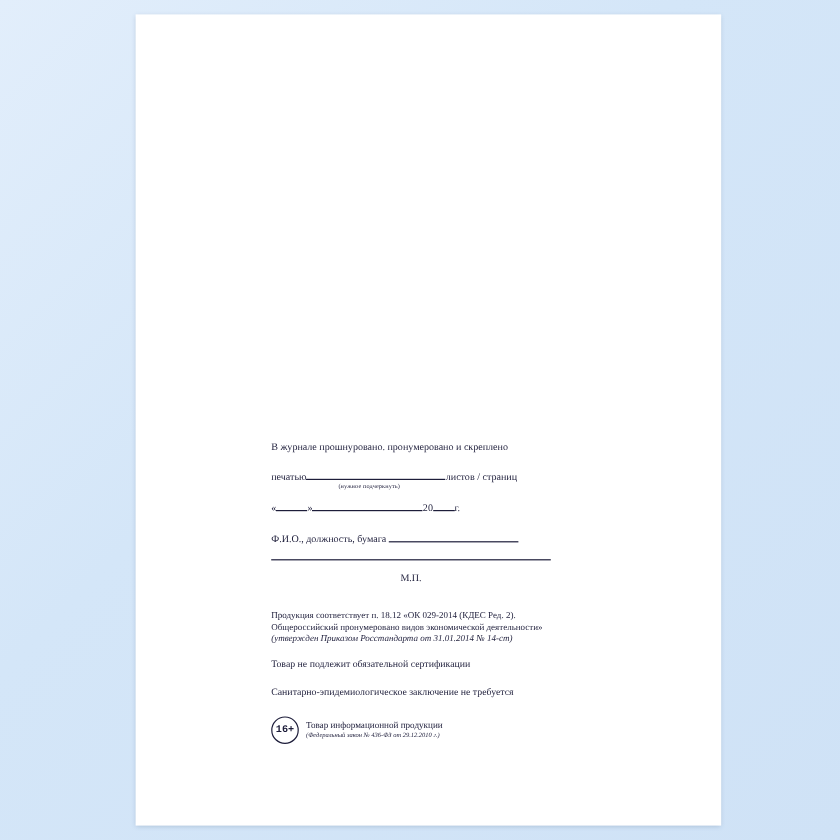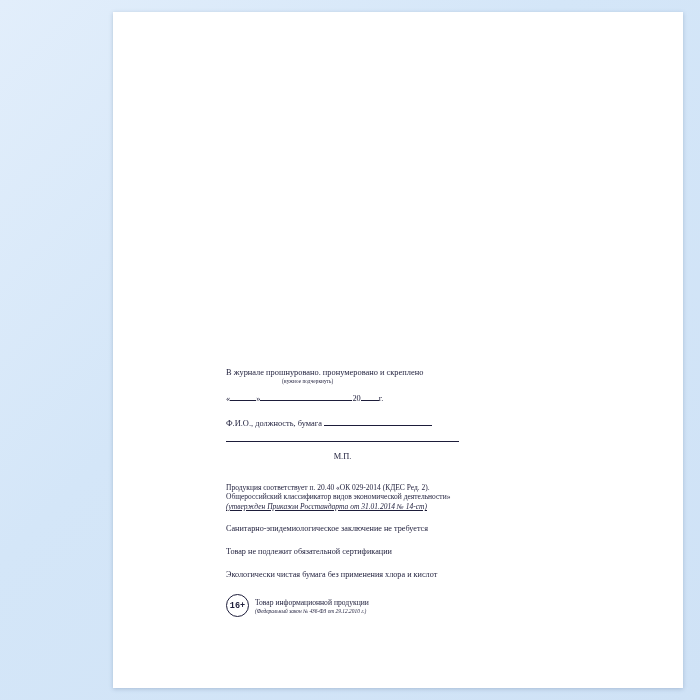--- a/index.html
+++ b/index.html
@@ -16,21 +16,21 @@
   #stage {
     position: relative;
     width: 700px;
     height: 700px;
     background: linear-gradient(135deg, #e2eefb 0%, #d4e6f8 40%, #cfe2f6 100%);
   }
   #page {
     position: absolute;
     left: 113px;
     top: 12px;
-    width: 570px;
+    width: 488px;
     height: 676px;
     background: #ffffff;
     box-shadow: 0 1px 4px rgba(60,90,130,0.28);
   }
   .doc-body {
     position: absolute;
     left: 113px;
     top: 355px;
     width: 250px;
   }
@@ -80,21 +80,20 @@
   }
   .section2 {
     margin-top: 22px;
   }
   .tight {
     line-height: 1.3;
     font-size: 7.5px;
   }
   .italic {
     font-style: italic;
-    text-decoration: underline;
   }
   .stmt {
     margin-top: 11px;
     font-size: 8.2px;
   }
   .age-row {
     display: flex;
     align-items: center;
     margin-top: 14px;
     gap: 6px;
@@ -127,41 +126,43 @@
 </head>
 <body>
 
 <div id="stage">
   <div id="page">
 
     <div class="doc-body">
 
       <div class="line">В журнале прошнуровано. пронумеровано и скреплено</div>
 
+      <div class="line block-gap">
+        <span>печатью</span><span class="rule r-long"></span><span>листов / страниц</span>
+      </div>
       <span class="hint">(нужное подчеркнуть)</span>
 
       <div class="line small-gap">
         <span>«</span><span class="rule r-short"></span><span>»</span><span class="rule r-mid"></span><span>20</span><span class="rule r-tiny"></span><span>г.</span>
       </div>
 
       <div class="line block-gap">
         <span>Ф.И.О., должность, бумага</span>&nbsp;<span class="rule r-sig"></span>
       </div>
       <div class="r-full"></div>
 
       <div class="mp">М.П.</div>
 
       <div class="section2">
-        <div class="line tight">Продукция соответствует п. 20.40 «ОК 029-2014 (КДЕС Ред. 2).</div>
-        <div class="line tight">Общероссийский классификатор видов экономической деятельности»</div>
+        <div class="line tight">Продукция соответствует п. 18.12 «ОК 029-2014 (КДЕС Ред. 2).</div>
+        <div class="line tight">Общероссийский пронумеровано видов экономической деятельности»</div>
         <div class="line tight italic">(утвержден Приказом Росстандарта от 31.01.2014 № 14-ст)</div>
 
+        <div class="line stmt">Товар не подлежит обязательной сертификации</div>
         <div class="line stmt">Санитарно-эпидемиологическое заключение не требуется</div>
-        <div class="line stmt">Товар не подлежит обязательной сертификации</div>
-        <div class="line stmt">Экологически чистая бумага без применения хлора и кислот</div>
       </div>
 
       <div class="age-row">
         <div class="age-badge">16+</div>
         <div>
           <div class="age-text-main">Товар информационной продукции</div>
           <div class="age-text-sub">(Федеральный закон № 436-ФЗ от 29.12.2010 г.)</div>
         </div>
       </div>
 

